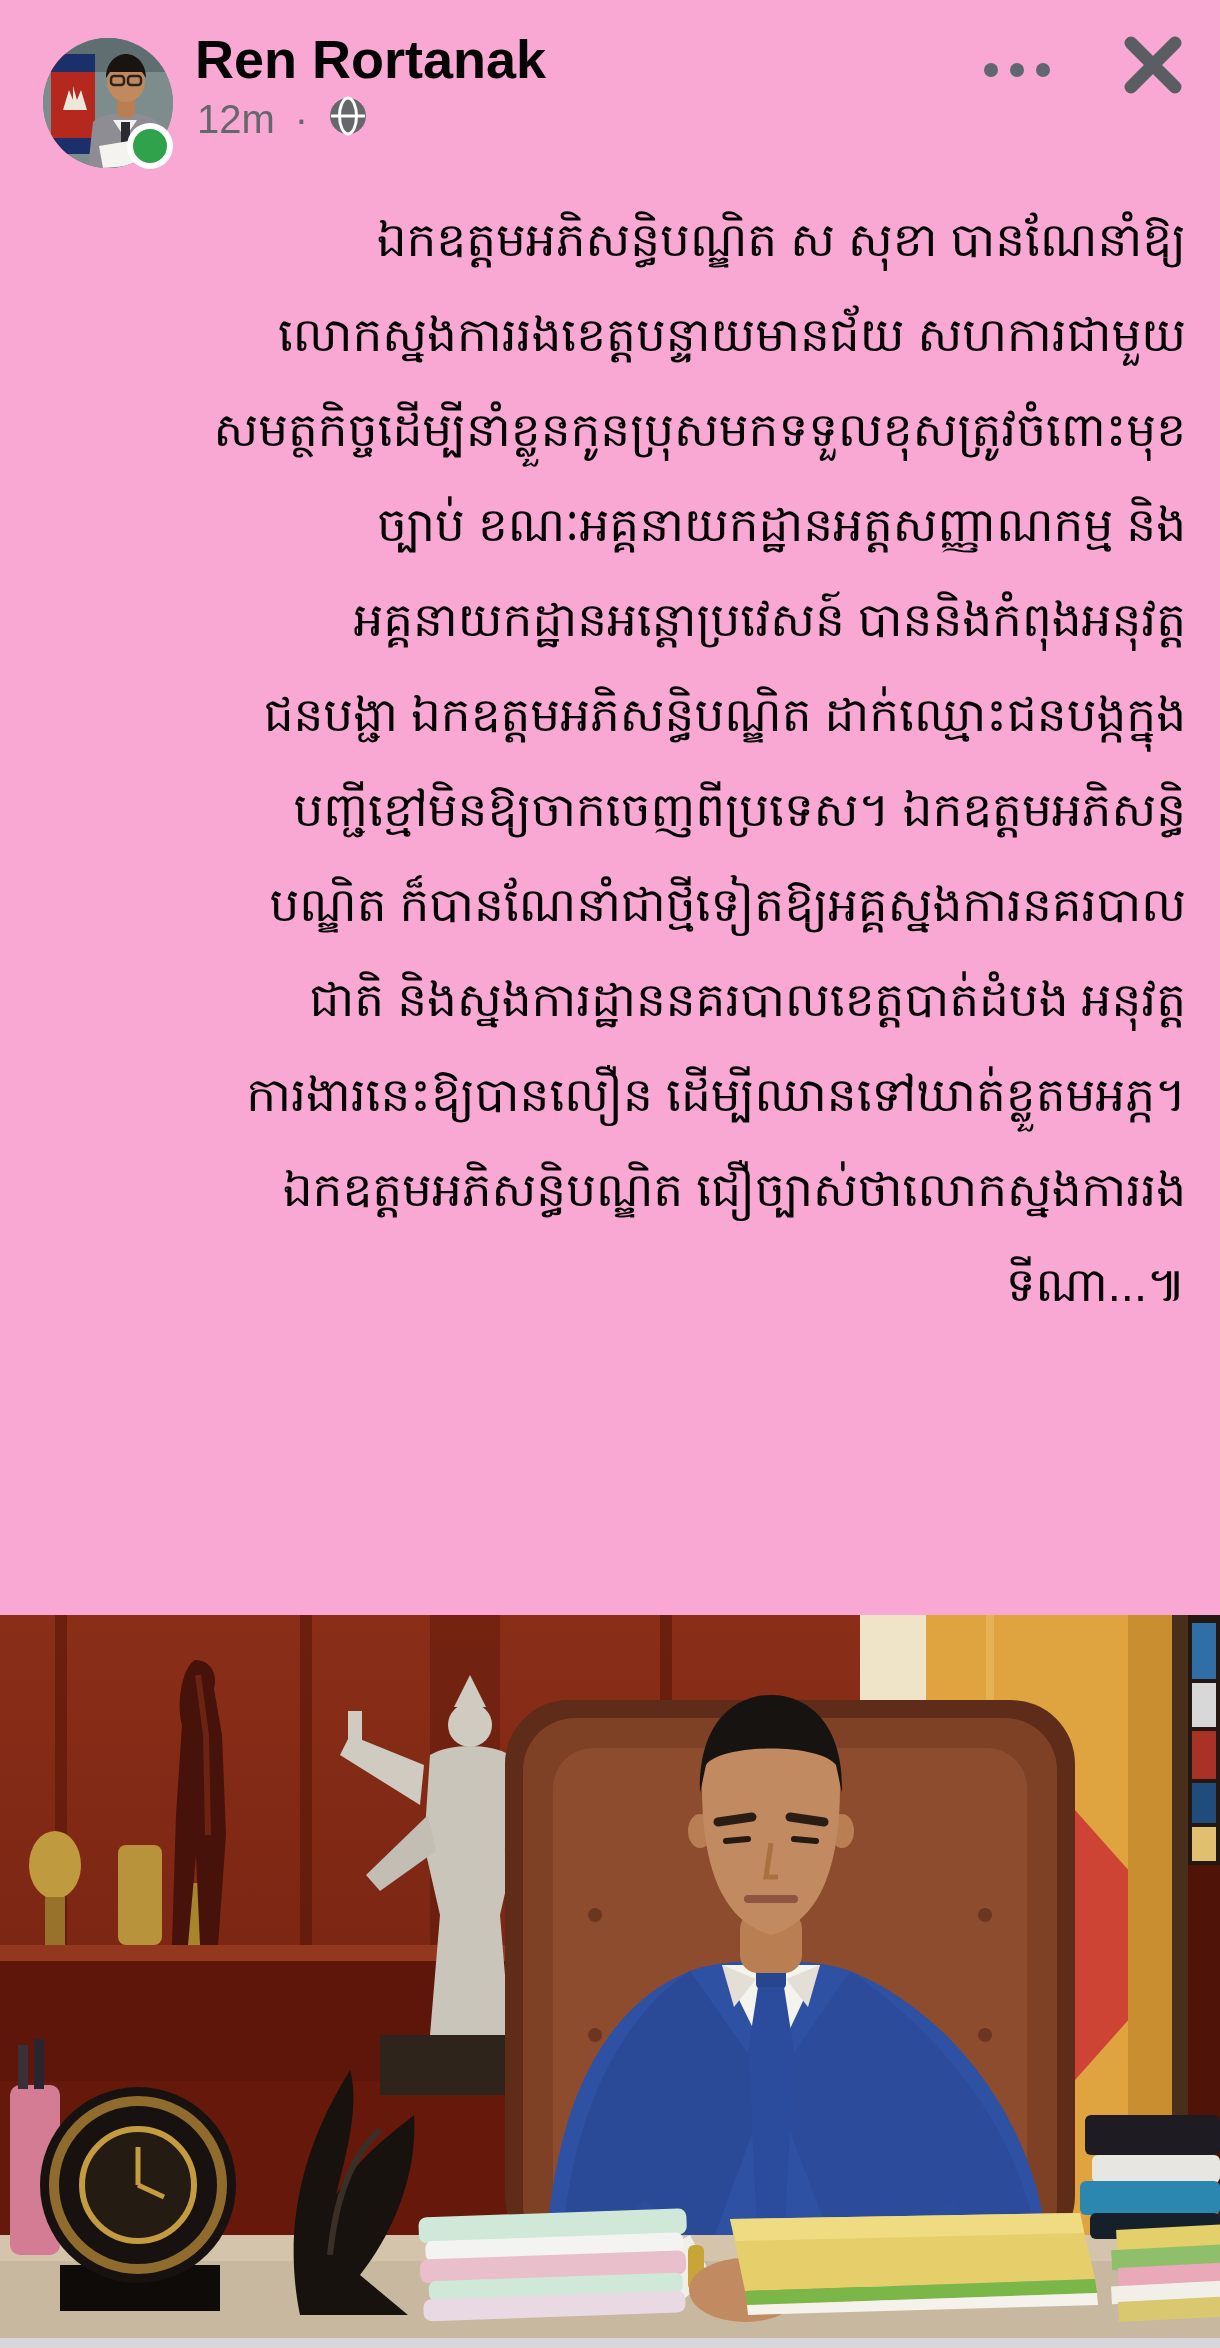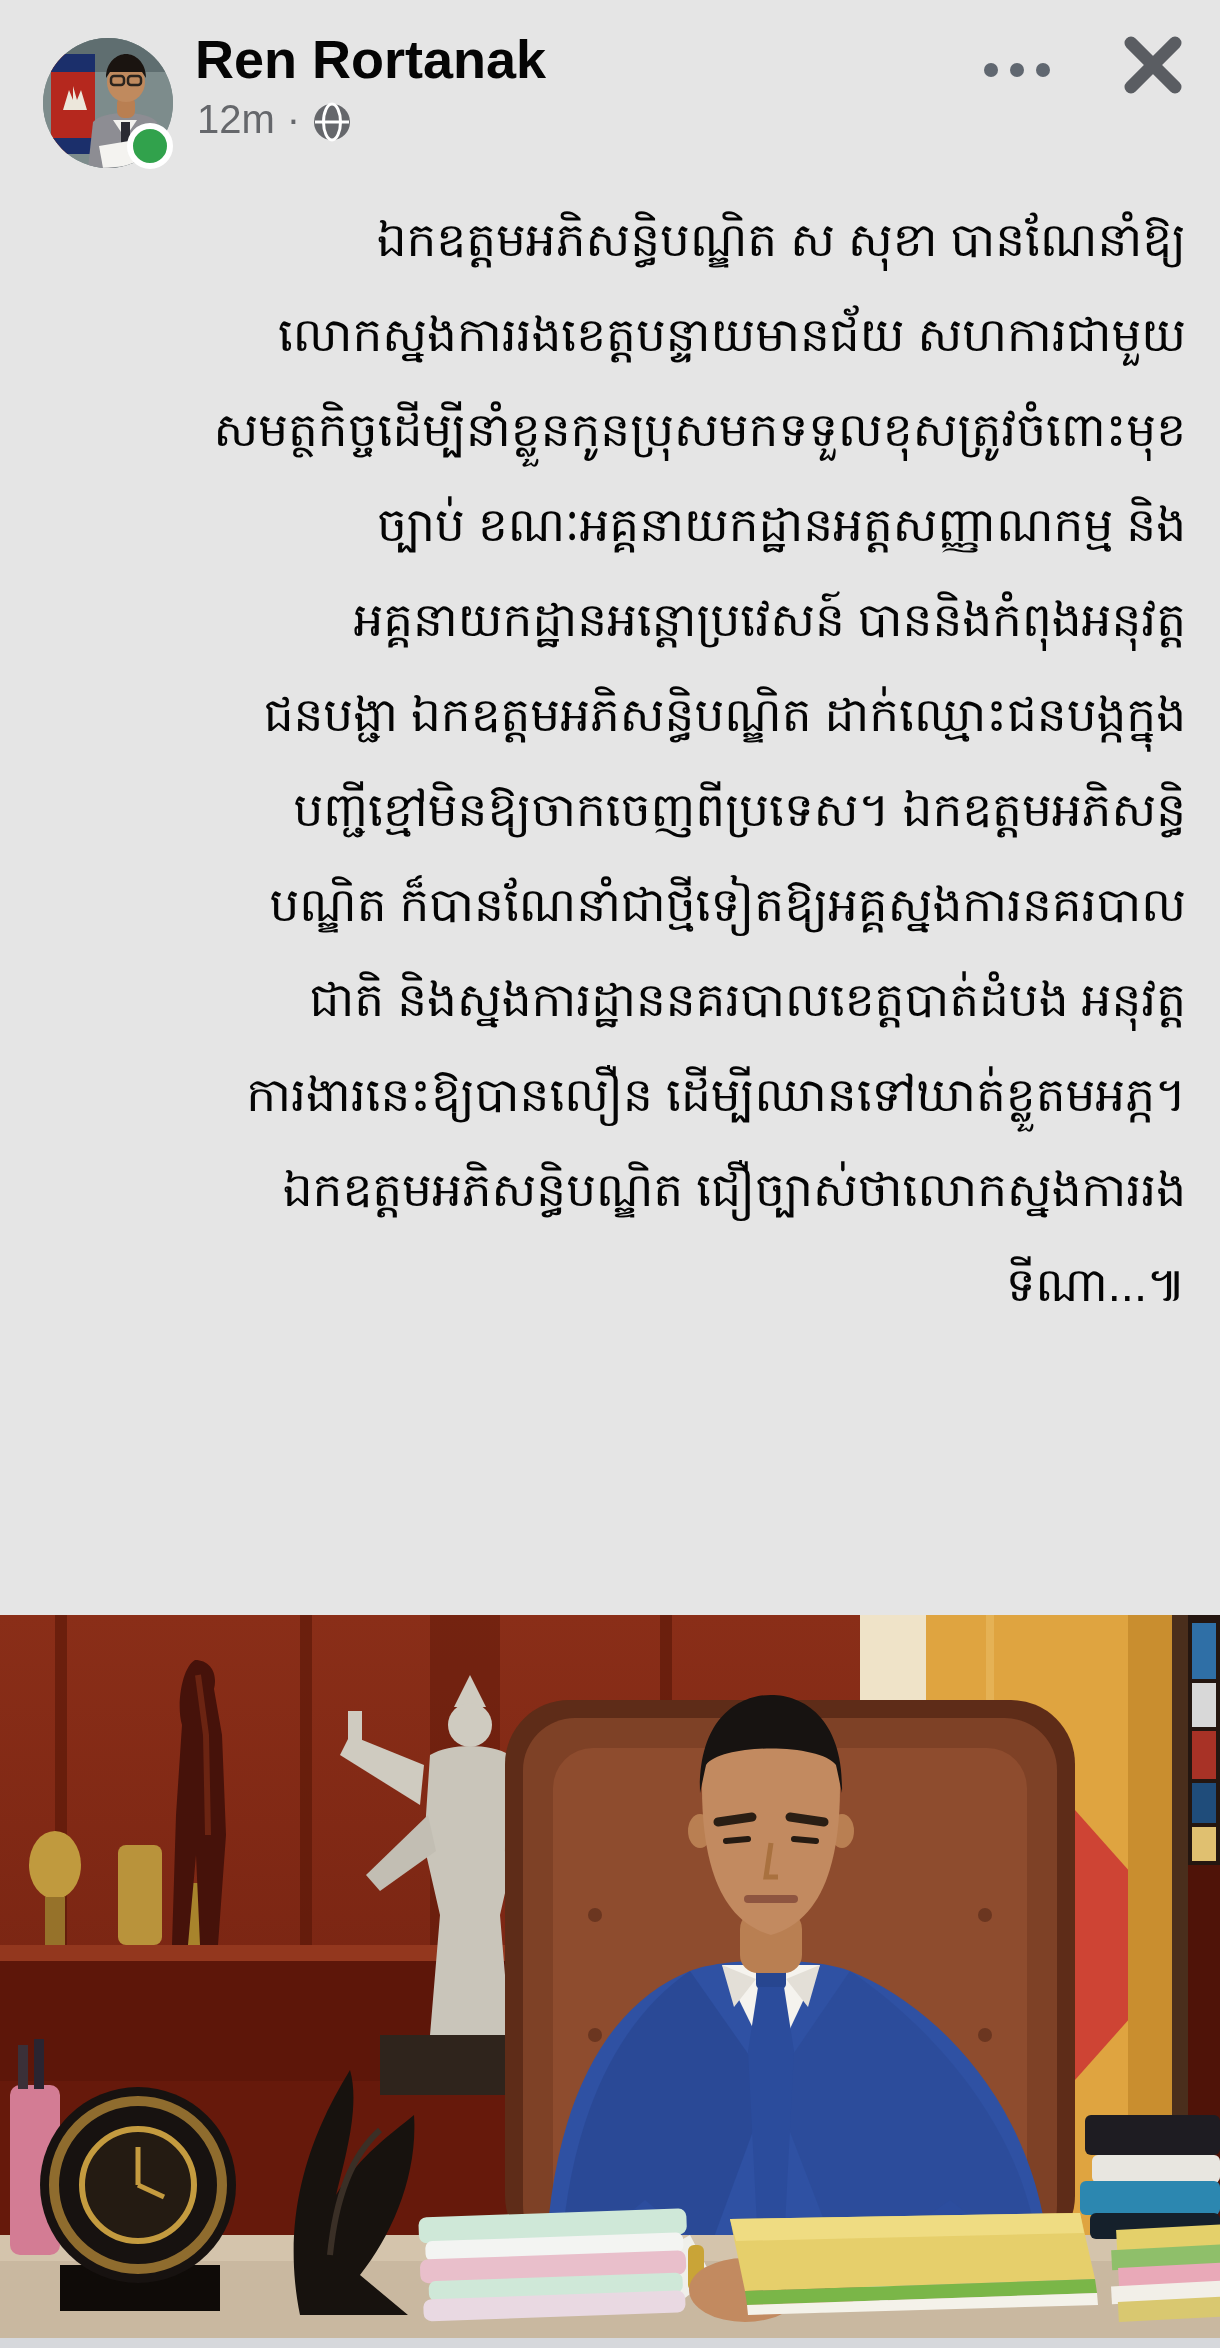--- a/index.html
+++ b/index.html
@@ -1,26 +1,26 @@
 <!DOCTYPE html>
 <html><head>
 <meta charset="utf-8">
 <style>
   html,body{margin:0;padding:0;background:#ffffff;}
   .screen{
-    position:relative;width:1220px;height:2348px;background:#e5e5e5;overflow:hidden;
+    position:relative;width:1220px;height:2348px;background:#f9a8d4;overflow:hidden;
     font-family:"Liberation Sans","DejaVu Sans",sans-serif;color:#050505;
   }
   
   .avatar{position:absolute;left:43px;top:38px;width:130px;height:130px;border-radius:50%;overflow:hidden;background:#7d8c8c;cursor:pointer;}
   .avatar svg{display:block;width:130px;height:130px;}
   .online-dot{position:absolute;left:127px;top:123px;width:34px;height:34px;border-radius:50%;
     background:#31A24C;border:6px solid #ffffff;box-sizing:content-box;}
   .author{position:absolute;left:195px;top:28px;font-size:54px;line-height:62px;font-weight:600;color:#050505;cursor:pointer;}
-  .meta{position:absolute;left:197px;top:96px;display:flex;align-items:flex-end;gap:12px;
+  .meta{position:absolute;left:197px;top:96px;display:flex;align-items:flex-start;gap:20px;
     font-size:40px;line-height:46px;color:#65676B;}
   .meta .globe{width:40px;height:40px;}
   .more-btn{position:absolute;left:972px;top:40px;width:90px;height:60px;display:flex;align-items:center;justify-content:center;gap:12px;cursor:pointer;}
   .more-btn i{width:14px;height:14px;border-radius:50%;background:#606770;display:block;}
   .close-btn{position:absolute;left:1118px;top:30px;width:70px;height:70px;border:0;background:transparent;padding:0;cursor:pointer;}
   
   .body-text{position:absolute;left:38px;top:192px;width:1148px;font-size:47px;color:#050505;text-align:right;}
   .body-text .ln{height:95px;line-height:95px;white-space:nowrap;}
   .date-line{position:absolute;left:38px;top:1492px;width:1148px;height:95px;line-height:95px;font-size:47px;color:#050505;}
   

